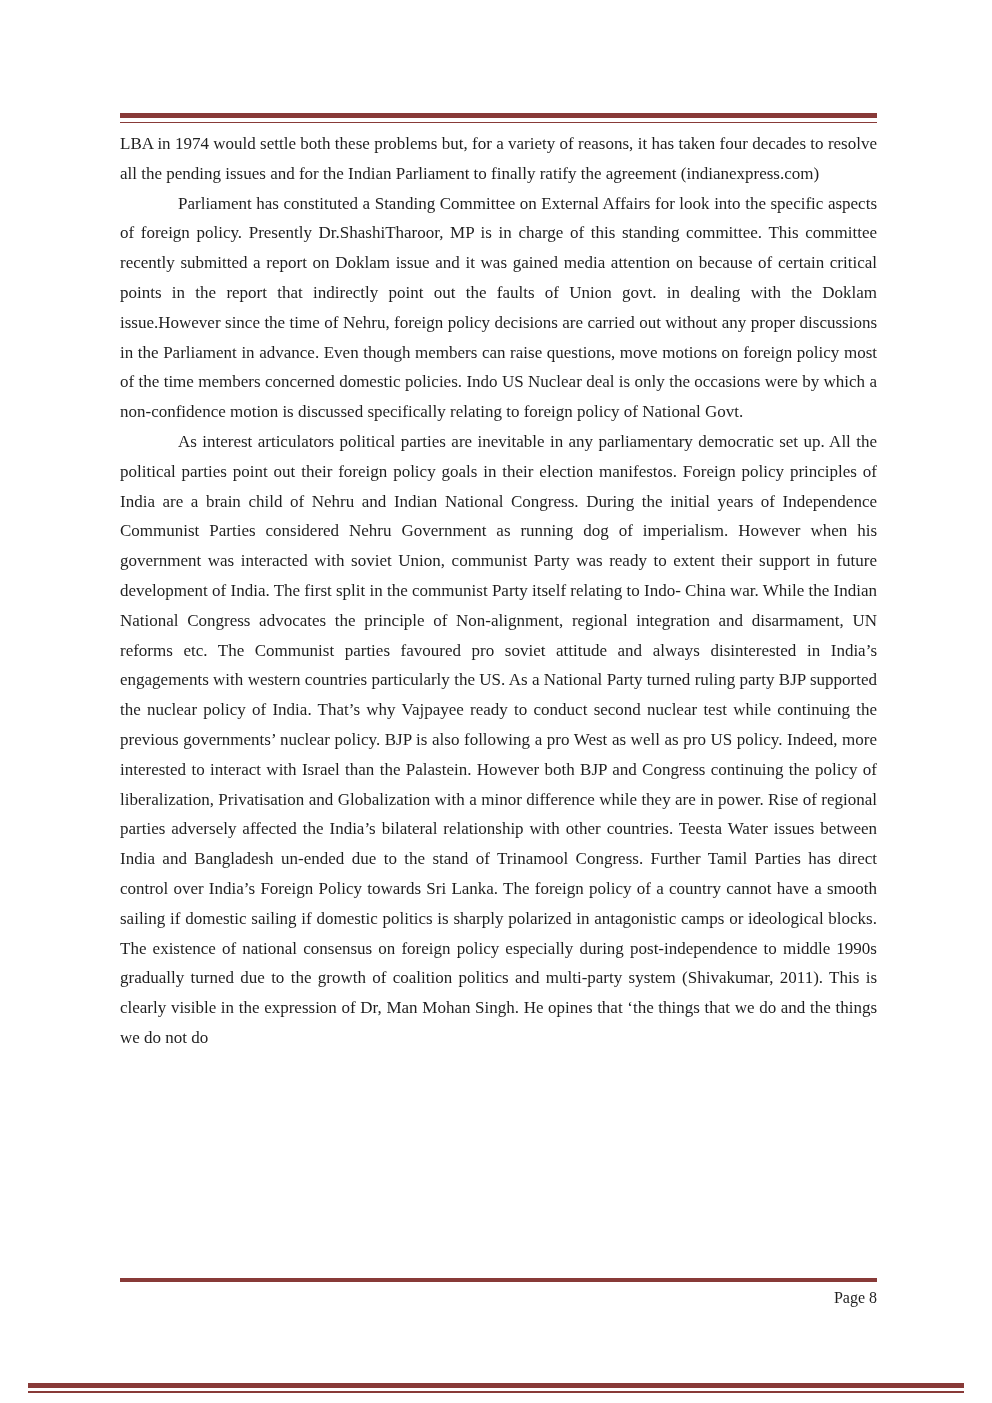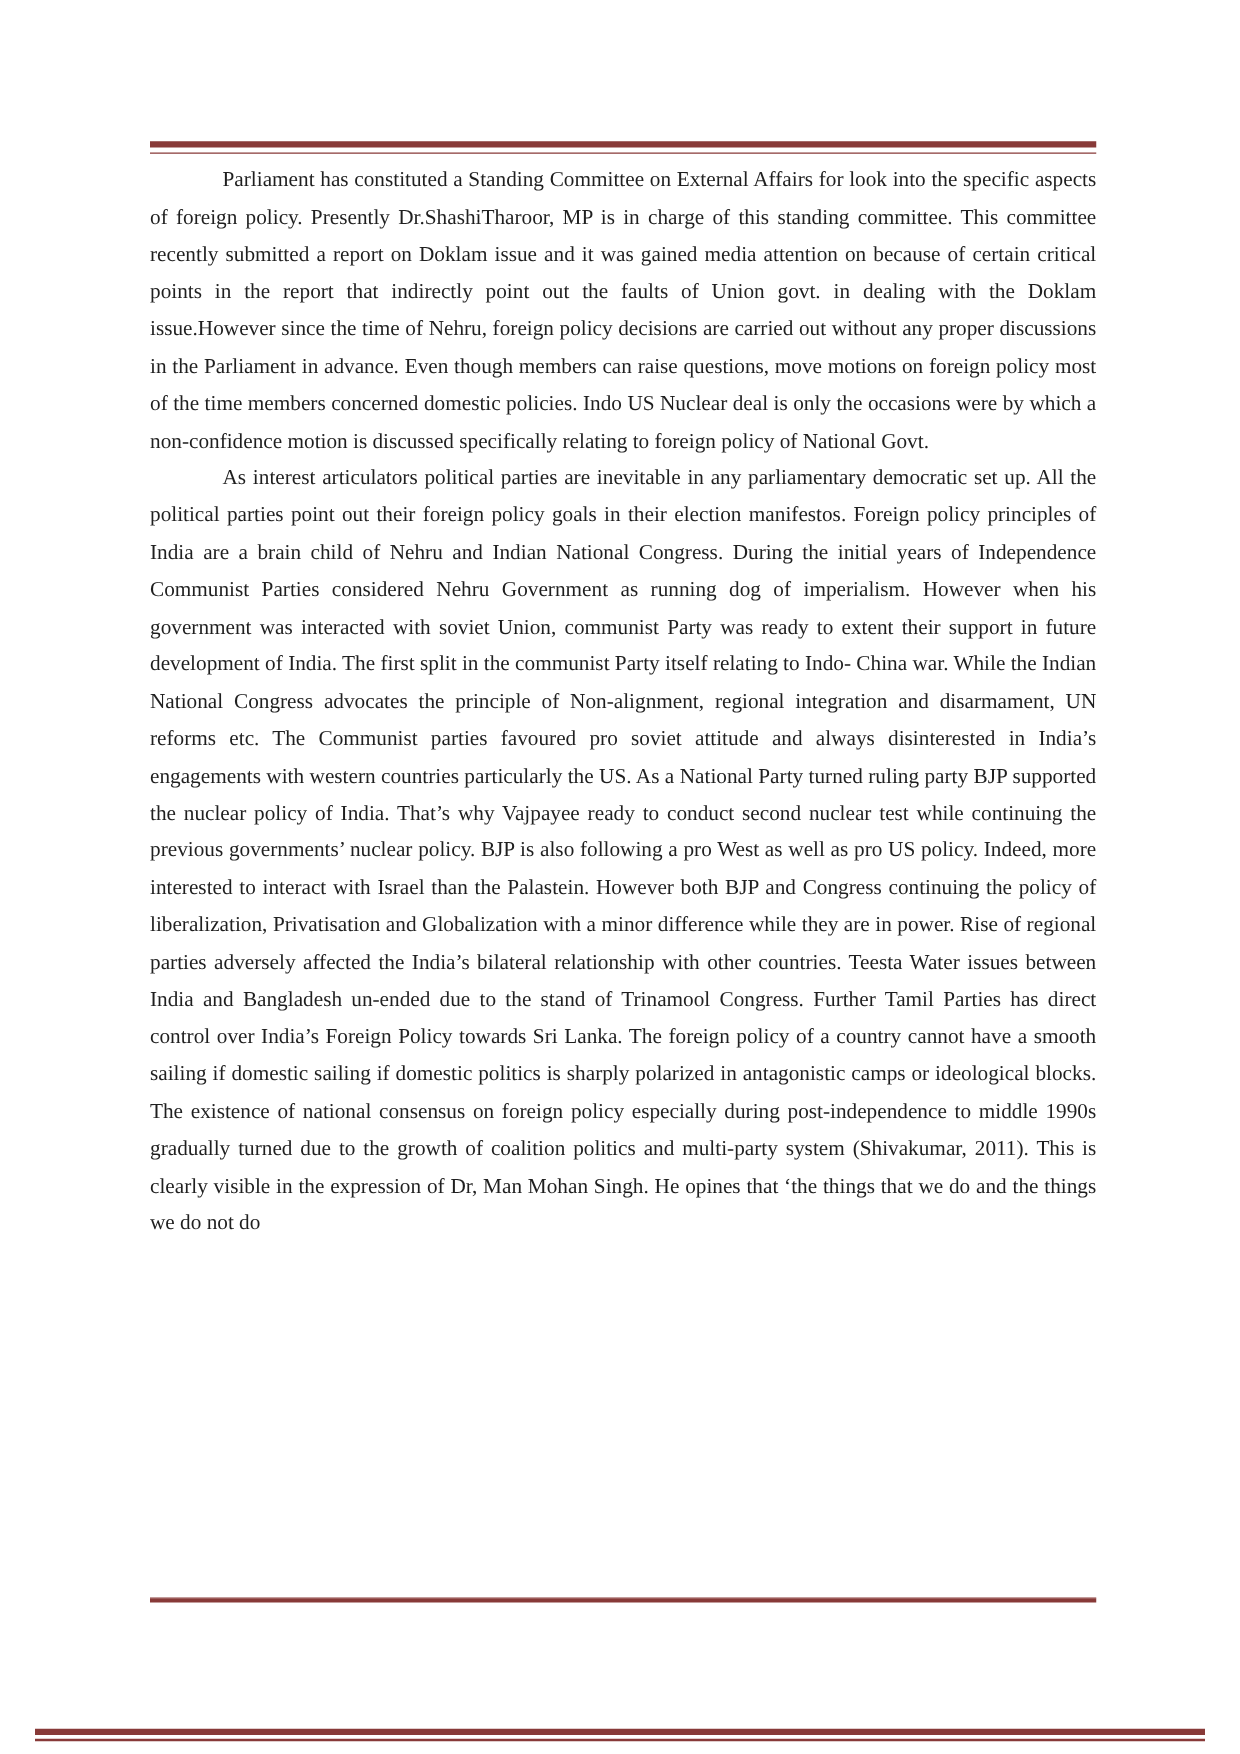--- a/index.html
+++ b/index.html
@@ -74,22 +74,24 @@
   }
 </style>
 </head>
 <body>
 
 <div class="page">
 
   <div class="header-border"></div>
 
   <div class="body-text">
+    <p class="para">LBA in 1974 would settle both these problems but, for a variety of reasons, it has taken four decades to resolve all the pending issues and for the Indian Parliament to finally ratify the agreement (indianexpress.com)</p>
     <p class="para indent">Parliament has constituted a Standing Committee on External Affairs for look into the specific aspects of foreign policy. Presently Dr.ShashiTharoor, MP is in charge of this standing committee. This committee recently submitted a report on Doklam issue and it was gained media attention on because of certain critical points in the report that indirectly point out the faults of Union govt. in dealing with the Doklam issue.However since the time of Nehru, foreign policy decisions are carried out without any proper discussions in the Parliament in advance. Even though members can raise questions, move motions on foreign policy most of the time members concerned domestic policies. Indo US Nuclear deal is only the occasions were by which a non-confidence motion is discussed specifically relating to foreign policy of National Govt.</p>
     <p class="para indent">As interest articulators political parties are inevitable in any parliamentary democratic set up. All the political parties point out their foreign policy goals in their election manifestos. Foreign policy principles of India are a brain child of Nehru and Indian National Congress. During the initial years of Independence Communist Parties considered Nehru Government as running dog of imperialism. However when his government was interacted with soviet Union, communist Party was ready to extent their support in future development of India. The first split in the communist Party itself relating to Indo- China war. While the Indian National Congress advocates the principle of Non-alignment, regional integration and disarmament, UN reforms etc. The Communist parties favoured pro soviet attitude and always disinterested in India’s engagements with western countries particularly the US. As a National Party turned ruling party BJP supported the nuclear policy of India. That’s why Vajpayee ready to conduct second nuclear test while continuing the previous governments’ nuclear policy. BJP is also following a pro West as well as pro US policy. Indeed, more interested to interact with Israel than the Palastein. However both BJP and Congress continuing the policy of liberalization, Privatisation and Globalization with a minor difference while they are in power. Rise of regional parties adversely affected the India’s bilateral relationship with other countries. Teesta Water issues between India and Bangladesh un-ended due to the stand of Trinamool Congress. Further Tamil Parties has direct control over India’s Foreign Policy towards Sri Lanka. The foreign policy of a country cannot have a smooth sailing if domestic sailing if domestic politics is sharply polarized in antagonistic camps or ideological blocks. The existence of national consensus on foreign policy especially during post-independence to middle 1990s gradually turned due to the growth of coalition politics and multi-party system (Shivakumar, 2011). This is clearly visible in the expression of Dr, Man Mohan Singh. He opines that ‘the things that we do and the things we do not do</p>
   </div>
 
   <div class="footer-rule"></div>
 
+  <div class="footer-text">Page 8</div>
 
   <div class="bottom-border"></div>
 
 </div>
 
 </body></html>

